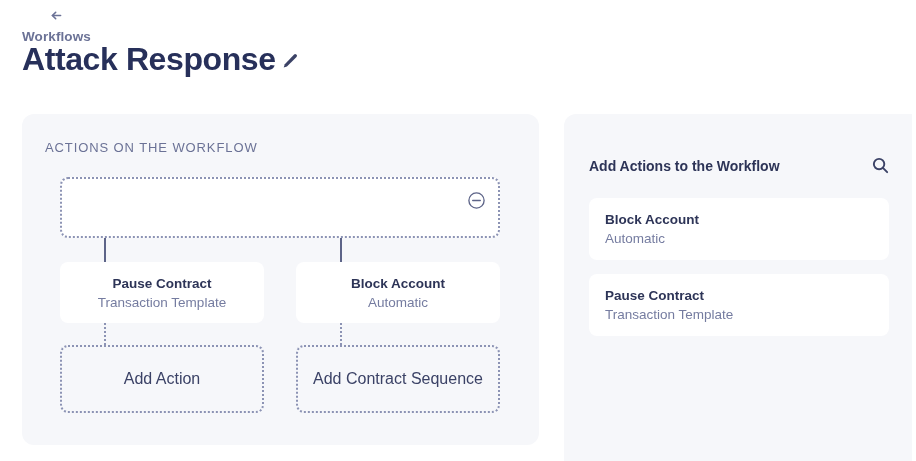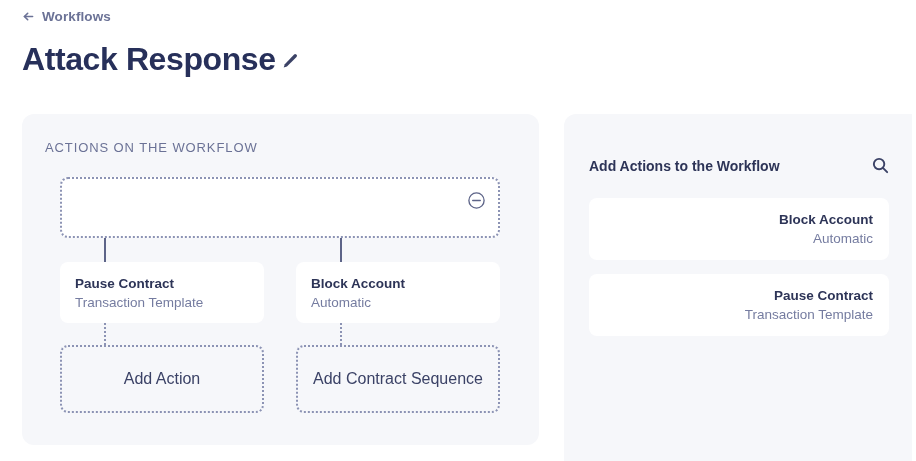--- a/index.html
+++ b/index.html
@@ -21,20 +21,21 @@
 
   
   .breadcrumb {
     position: absolute;
     left: 22px;
     top: 9px;
     display: flex;
     align-items: center;
     gap: 7px;
     cursor: pointer;
+    flex-direction: column;
   }
   .breadcrumb .bc-arrow {
     display: block;
     width: 13px;
     height: 13px;
     color: #6b7296;
     line-height: 1;
   }
   .breadcrumb .bc-label {
     font-size: 13.5px;
@@ -69,20 +70,21 @@
 
   
   .left-panel {
     position: absolute;
     left: 22px;
     top: 114px;
     width: 517px;
     height: 331px;
     background: #f6f7fa;
     border-radius: 12px;
+    text-align: center;
   }
   .panel-heading {
     position: absolute;
     left: 23px;
     top: 26px;
     font-size: 13px;
     font-weight: 400;
     letter-spacing: 0.9px;
     color: #6b7296;
   }
@@ -173,21 +175,20 @@
 
   
   .right-panel {
     position: absolute;
     left: 564px;
     top: 114px;
     width: 348px;
     height: 347px;
     background: #f6f7fa;
     border-radius: 12px 0 0 0;
-    text-align: right;
   }
   .rp-header {
     position: absolute;
     left: 25px;
     top: 42px;
     right: 22px;
     display: flex;
     align-items: center;
     justify-content: space-between;
   }

